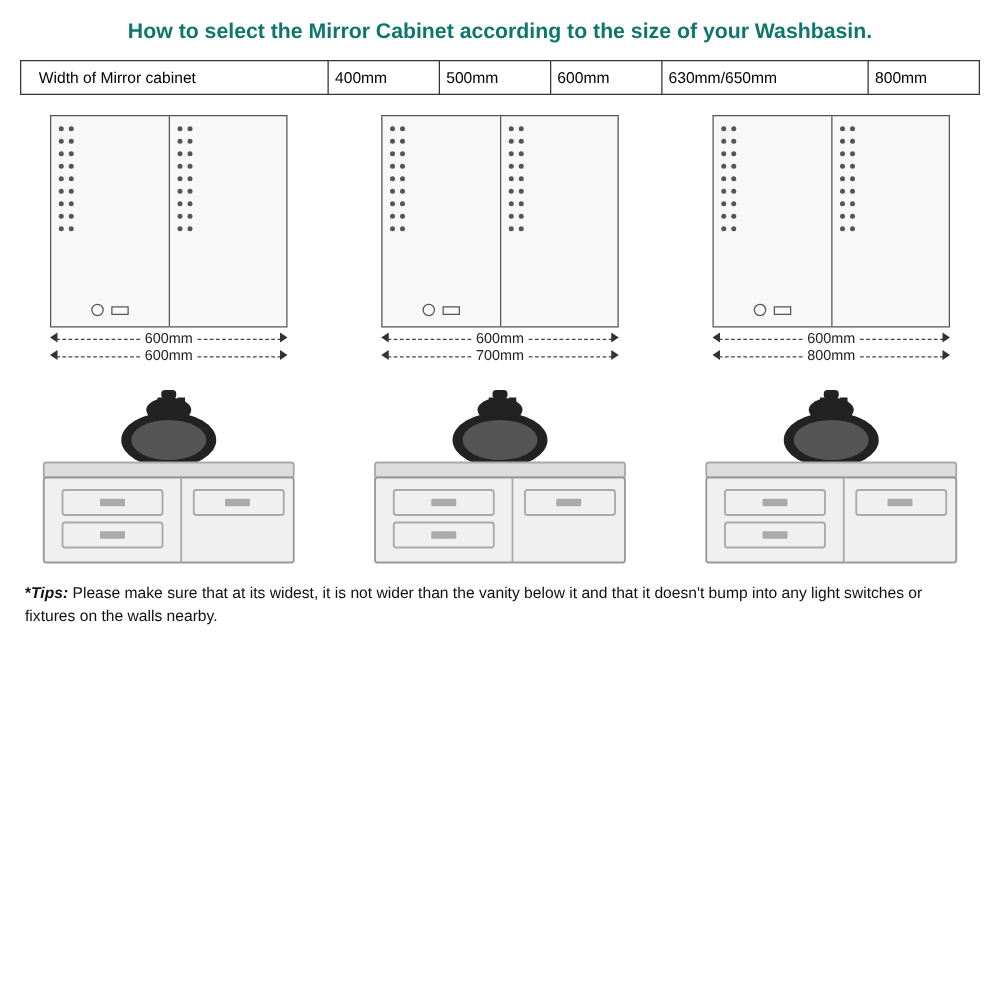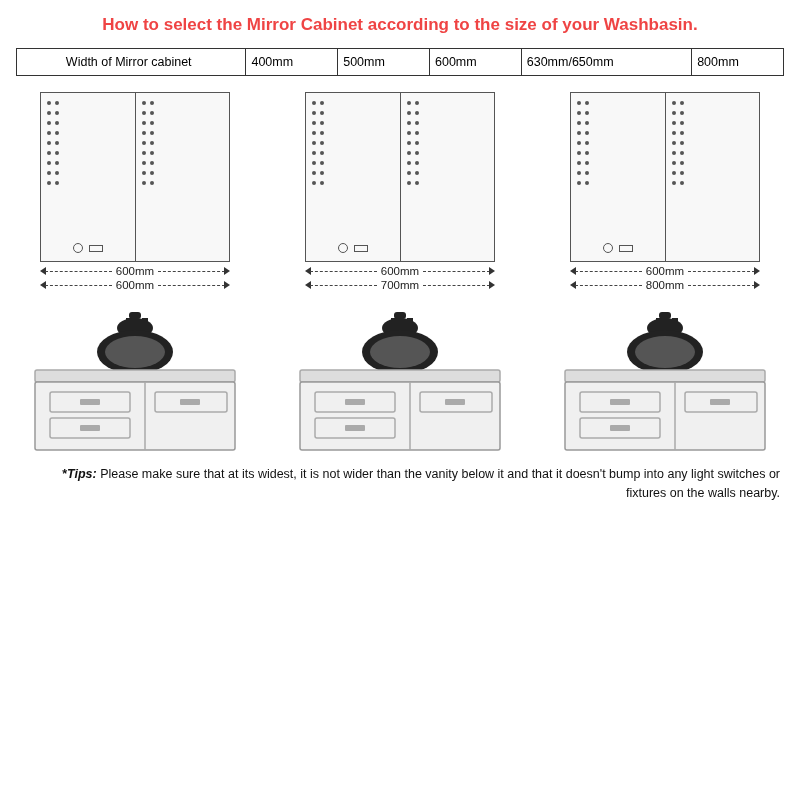--- a/index.html
+++ b/index.html
@@ -10,43 +10,43 @@
       font-family: Arial, sans-serif;
       font-size: 13px;
       overflow: hidden;
     }
     .container {
       width: 800px;
       height: 800px;
       padding: 14px 16px 10px 16px;
     }
     .title {
-      color: #ef4444;
+      color: #0f766e;
       font-size: 17px;
       font-weight: bold;
       text-align: center;
       margin-bottom: 12px;
       line-height: 1.3;
     }
     
     .size-table {
       width: 100%;
       border-collapse: collapse;
       margin-bottom: 16px;
       font-size: 12.5px;
     }
     .size-table td {
       border: 1px solid #333;
       padding: 6px 5px;
       text-align: left;
     }
     .size-table td:first-child {
-      text-align: center;
+      text-align: left;
       font-weight: normal;
-      padding-left: 0;
+      padding-left: 14px;
     }
     
     .cabinets-row {
       display: flex;
       justify-content: space-between;
       align-items: flex-end;
       margin-bottom: 8px;
       padding: 0 4px;
     }
     .cabinet-unit {
@@ -163,21 +163,20 @@
     .basin-svg {
       width: 210px;
       height: 155px;
     }
     
     .tips {
       font-size: 12.5px;
       line-height: 1.5;
       padding: 0 4px;
       color: #111;
-      text-align: right;
     }
     .tips-label {
       font-style: italic;
       font-weight: bold;
     }
     .tips-asterisk {
       font-weight: bold;
     }
   </style>
 </head>

